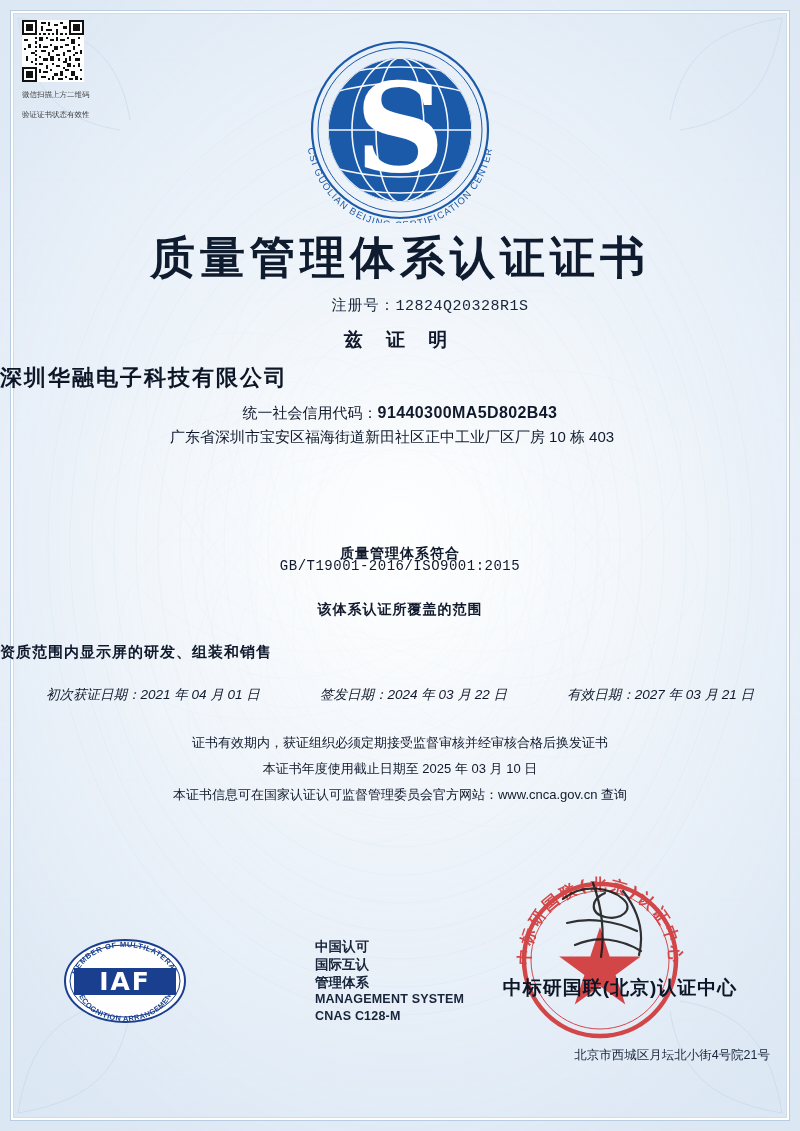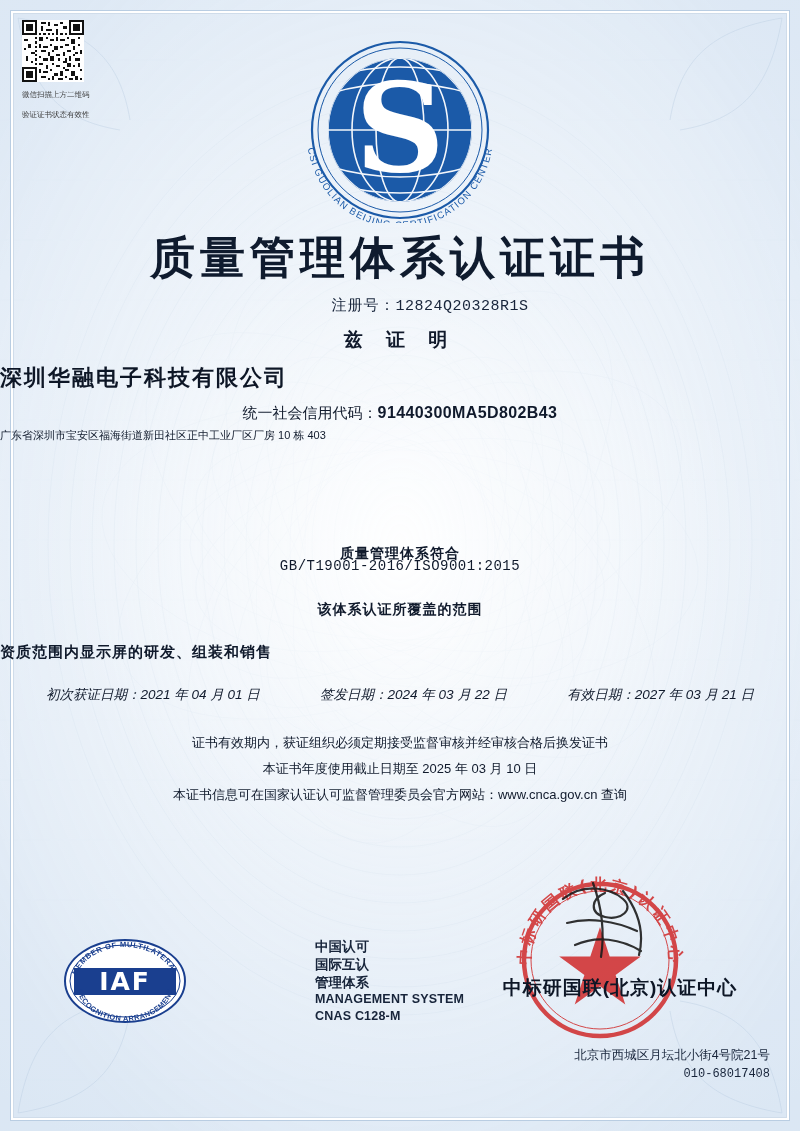--- a/index.html
+++ b/index.html
@@ -52,22 +52,22 @@
   .company{
     position:absolute;top:363px;left:0;width:800px;text-align:left;
     font-size:22px;font-weight:bold;color:#0d1626;letter-spacing:2px;
   }
   .credit{
     position:absolute;top:404px;left:0;width:800px;text-align:center;
     font-size:15px;color:#101a2c;
   }
   .credit b{font-size:16px;letter-spacing:0.4px;}
   .address{
-    position:absolute;top:428px;left:0;width:784px;text-align:left;
-    font-size:11px;color:#101a2c;
+    position:absolute;top:428px;left:0;width:784px;text-align:center;
+    font-size:15px;color:#101a2c;
   }
   .conform{
     position:absolute;top:515px;left:0;width:800px;text-align:center;
     font-size:14px;font-weight:bold;color:#101a2c;letter-spacing:1px;margin-top:30px;
   }
   .standard{
     position:absolute;top:558px;left:0;width:800px;text-align:center;
     font-size:14px;color:#101a2c;font-family:"Liberation Mono", monospace;letter-spacing:0.5px;
   }
   .scope-label{
@@ -448,16 +448,15 @@
         <path d="M118 26 C 132 44, 140 66, 134 90"></path>
         <path d="M70 80 C 92 70, 116 74, 136 86"></path>
       </g>
     </svg>
   </div>
 
   <div class="issuer">中标研国联(北京)认证中心</div>
 
   <div class="addr-foot">
     <div>北京市西城区月坛北小街4号院21号</div>
-    <div class="tel">010-68017408</div>
   </div>
 
 </div>
 
 </body></html>

